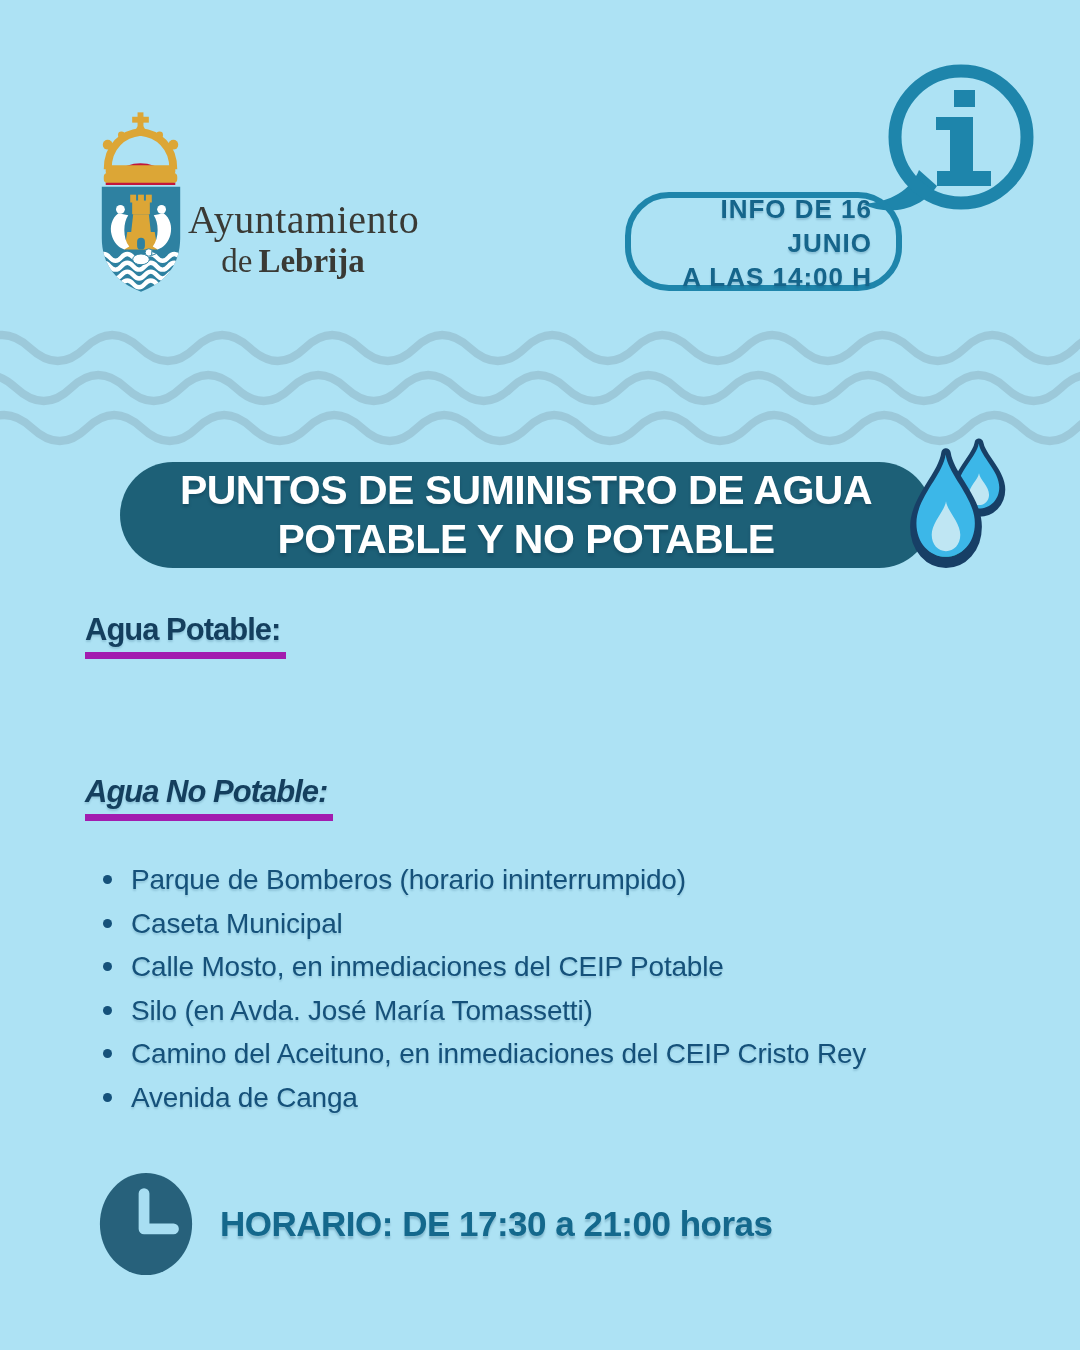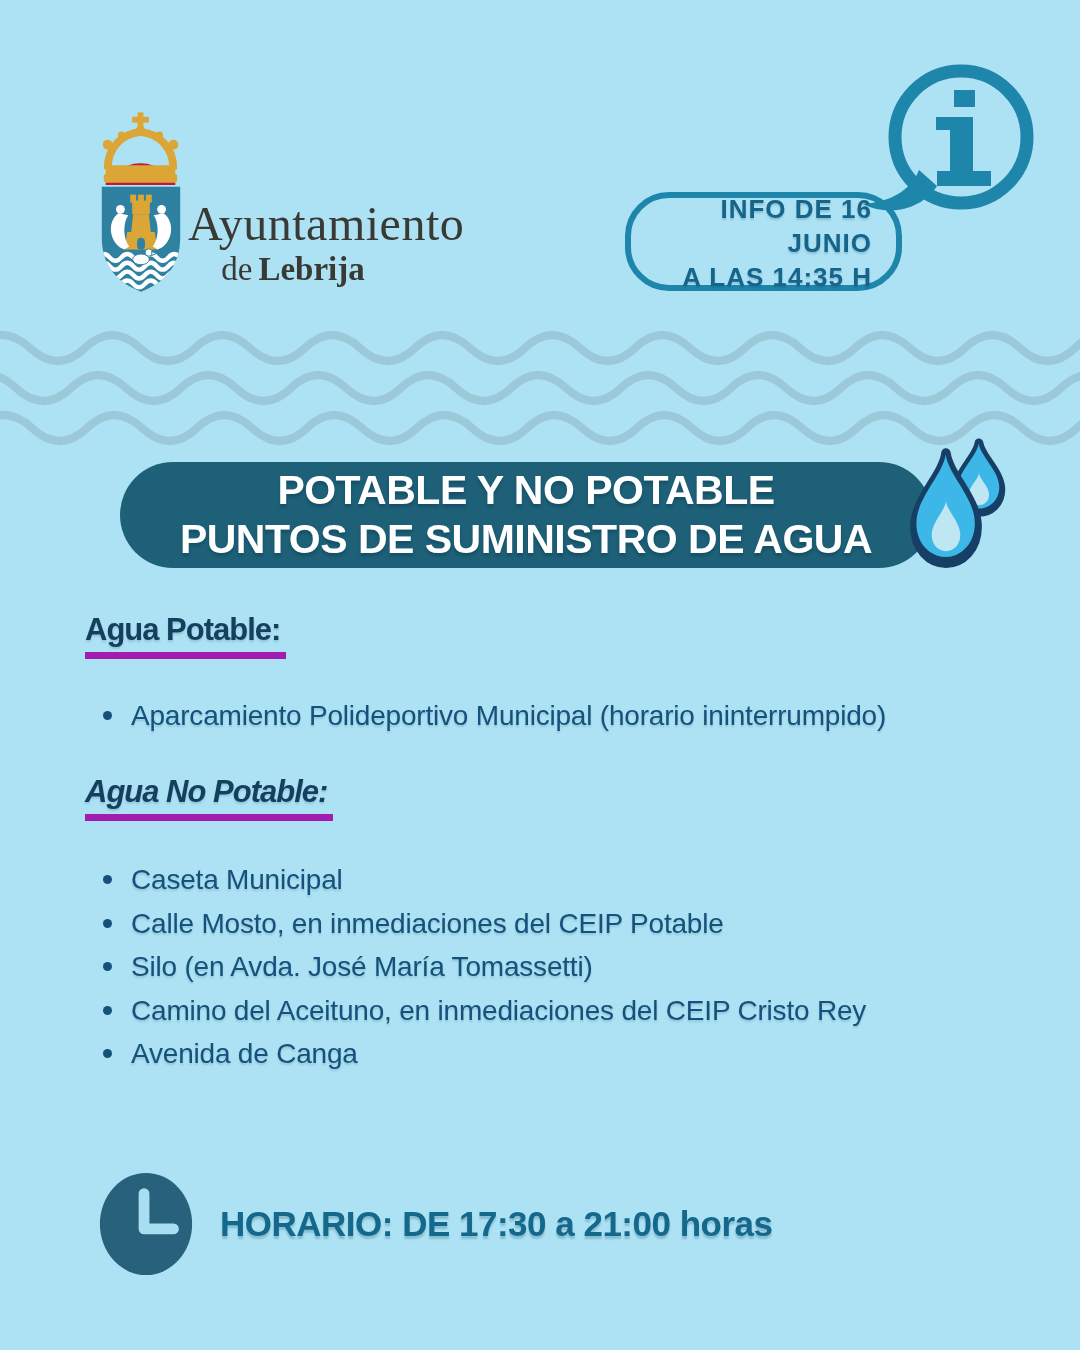--- a/index.html
+++ b/index.html
@@ -5,21 +5,21 @@
   html,body { margin:0; padding:0; background:#7fb9cf; }
   .poster {
     position:relative; width:1080px; height:1350px; margin:0 auto;
     background:#ade2f4; overflow:hidden;
     font-family:"Liberation Sans", sans-serif;
   }
   
   .coat { position:absolute; left:92px; top:112px; width:98px; height:182px; }
   .logo-text { position:absolute; left:188px; top:196px; width:210px; text-align:center;
                color:#3a3a35; font-family:"Liberation Serif", serif; }
-  .logo-line1 { font-size:48px; letter-spacing:.5px; }
+  .logo-line1 { font-size:40px; letter-spacing:.5px; }
   .logo-line2 { font-size:33px; margin-top:0; }
   .logo-line2 b { margin-left:6px; }
   
   .info-bubble { position:absolute; left:815px; top:50px; width:235px; height:175px; }
   .info-badge {
     position:absolute; left:625px; top:192px; width:277px; height:99px; box-sizing:border-box;
     border:6px solid #1e85ab; border-radius:44px;
     display:flex; flex-direction:column; justify-content:center;
     text-align:right; padding:2px 24px 0 0;
     font-weight:700; font-size:26px; line-height:34px; letter-spacing:1px;
@@ -134,60 +134,58 @@
     <g fill="#1e85ab">
       <rect x="139" y="40" width="21" height="17"></rect>
       <rect x="121" y="67" width="15" height="13"></rect>
       <rect x="135" y="67" width="23" height="56"></rect>
       <rect x="122" y="121" width="54" height="15"></rect>
     </g>
   </svg>
 
   <div class="info-badge">
     <div>INFO DE 16 JUNIO</div>
-    <div>A LAS 14:35 H</div>
+    <div>A LAS 14:00 H</div>
   </div>
 
   <svg class="waves" viewBox="0 0 1080 120">
     <defs>
       <path id="waveLine" d="M-25,0 q27,-26 55,0 t55,0 t55,0 t55,0 t55,0 t55,0 t55,0 t55,0 t55,0 t55,0 t55,0 t55,0 t55,0 t55,0 t55,0 t55,0 t55,0 t55,0 t55,0 t55,0 t55,0" fill="none" stroke="#9cc9da" stroke-width="8" stroke-linecap="round"></path>
     </defs>
     <use href="#waveLine" transform="translate(0,20)"></use>
     <use href="#waveLine" transform="translate(-14,60)"></use>
     <use href="#waveLine" transform="translate(2,100)"></use>
   </svg>
 
   <div class="banner">
+    <div class="banner-line">PUNTOS DE SUMINISTRO DE AGUA</div>
     <div class="banner-line">POTABLE Y NO POTABLE</div>
-    <div class="banner-line">PUNTOS DE SUMINISTRO DE AGUA</div>
   </div>
 
   <svg class="drops" viewBox="0 0 115 142">
     <defs>
       <path id="dropShape" d="M50,2 C46,28 8,56 8,88 C8,113 27,130 50,130 C73,130 92,113 92,88 C92,56 54,28 50,2 Z"></path>
     </defs>
     <g transform="translate(55,12) scale(0.52,0.54)">
       <use href="#dropShape" fill="#1b9e97" stroke="#173f66" stroke-width="17" stroke-linejoin="round"></use>
       <use href="#dropShape" transform="translate(2.5,1) scale(0.94)" fill="#3cb7e8"></use>
       <use href="#dropShape" transform="translate(27,57) scale(0.46)" fill="#bfe6f3"></use>
     </g>
     <g transform="translate(11,22) scale(0.74,0.85)">
       <use href="#dropShape" fill="#1b9e97" stroke="#173f66" stroke-width="13" stroke-linejoin="round"></use>
       <use href="#dropShape" transform="translate(2.5,1) scale(0.94)" fill="#3cb7e8"></use>
       <use href="#dropShape" transform="translate(27,57) scale(0.46)" fill="#bfe6f3"></use>
     </g>
   </svg>
 
   <div class="heading h-potable">Agua Potable:</div>
-  <ul class="list list-potable">
-    <li>Aparcamiento Polideportivo Municipal (horario ininterrumpido)</li>
-  </ul>
 
   <div class="heading h-nopotable">Agua No Potable:</div>
   <ul class="list list-nopotable">
+    <li>Parque de Bomberos (horario ininterrumpido)</li>
     <li>Caseta Municipal</li>
     <li>Calle Mosto, en inmediaciones del CEIP Potable</li>
     <li>Silo (en Avda. José María Tomassetti)</li>
     <li>Camino del Aceituno, en inmediaciones del CEIP Cristo Rey</li>
     <li>Avenida de Canga</li>
   </ul>
 
   <div class="footer">
     <svg class="clock" viewBox="0 0 96 106">
       <ellipse cx="48" cy="53" rx="47" ry="52" fill="#27617b"></ellipse>

